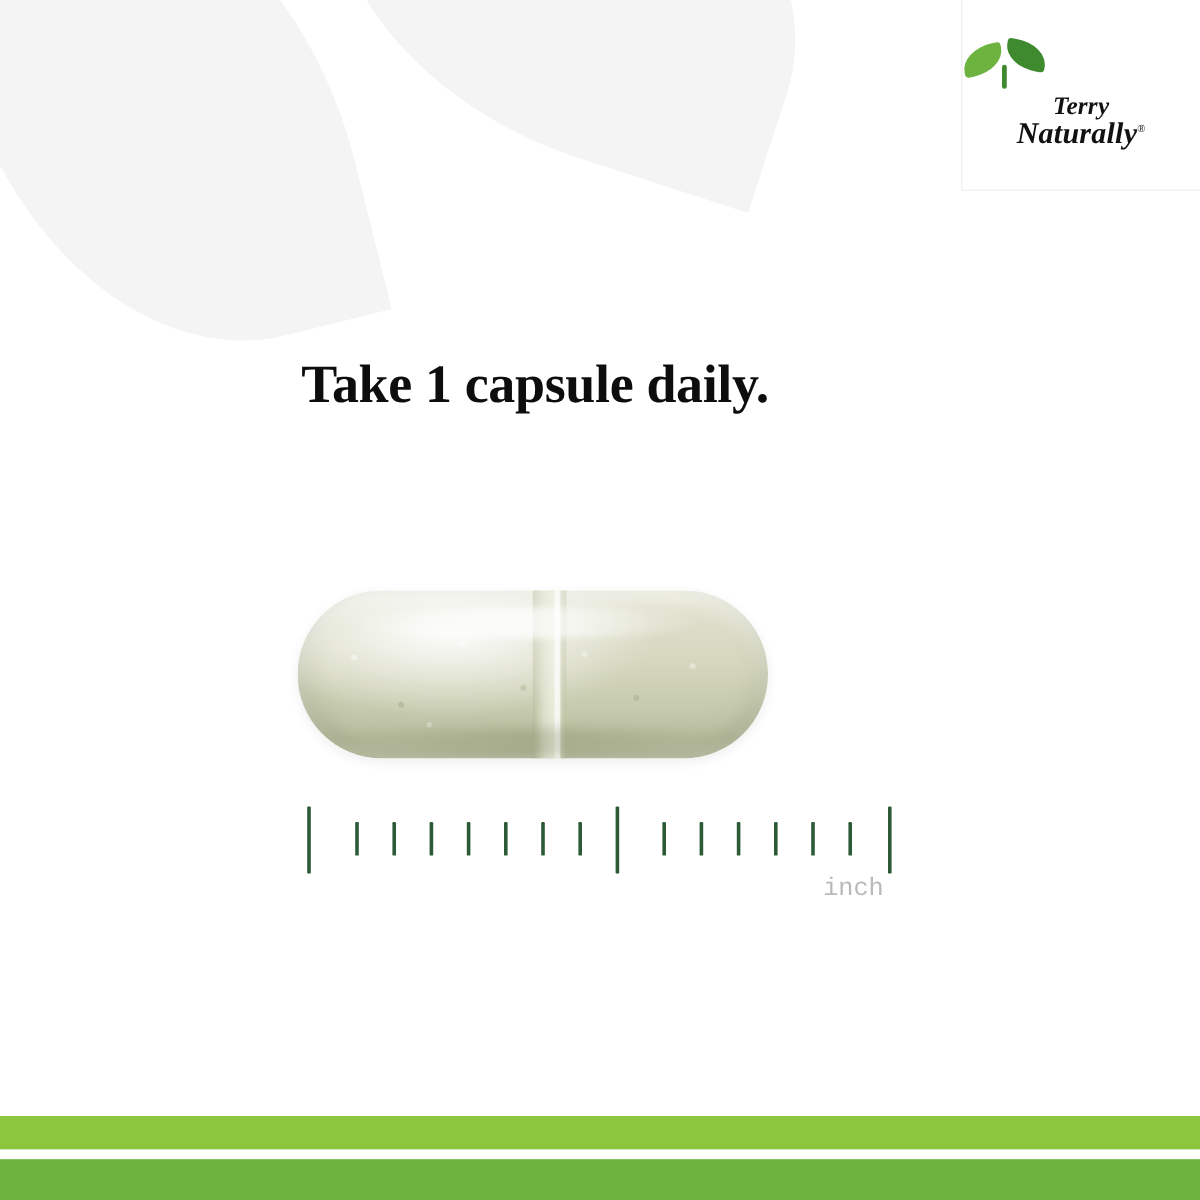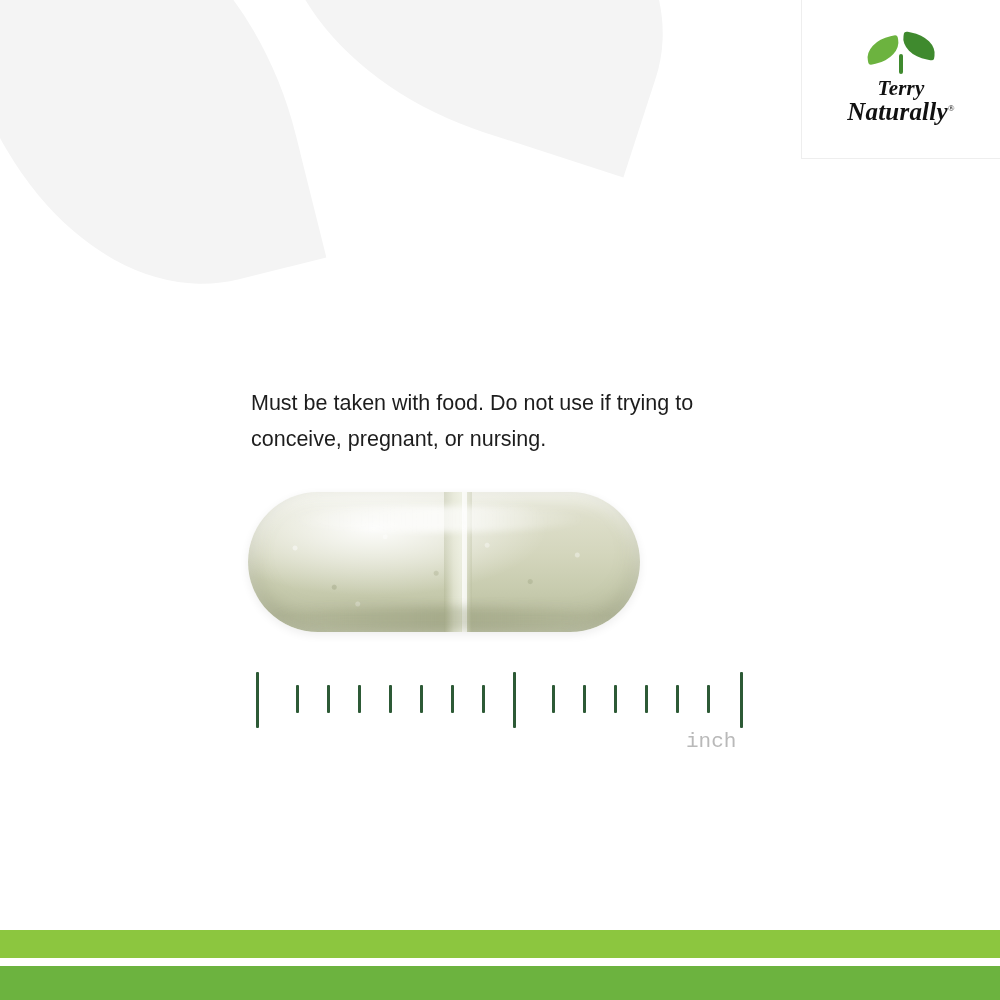--- a/index.html
+++ b/index.html
@@ -48,21 +48,20 @@
   .logo-card {
     position: absolute;
     right: 0;
     top: 0;
     width: 198px;
     height: 158px;
     background: #ffffff;
     box-shadow: 0 0 0 1px #eeeeee;
     display: flex;
     flex-direction: column;
-    align-items: center;
     justify-content: center;
   }
   .logo-sprout {
     width: 70px;
     height: 42px;
     position: relative;
     margin-bottom: 2px;
   }
   .logo-sprout .leaf {
     position: absolute;
@@ -262,22 +261,22 @@
       <div class="leaf leaf-l"></div>
       <div class="leaf leaf-r"></div>
       <div class="stem"></div>
     </div>
     <div class="logo-word">
       <div class="l1">Terry</div>
       <div class="l2"><span>Naturally</span><span class="reg">®</span></div>
     </div>
   </div>
 
-
-  <div class="subtext">Must be taken with food. Do not use if trying to conceive, pregnant, or nursing.</div>
+  <div class="headline">Take 1 capsule daily.</div>
+
 
   <div class="capsule-wrap">
     <div class="capsule">
       <div class="grain"></div>
       <div class="joint"></div>
       <div class="capedge"></div>
       <div class="hl"></div>
       <div class="shadow-bottom"></div>
     </div>
   </div>

